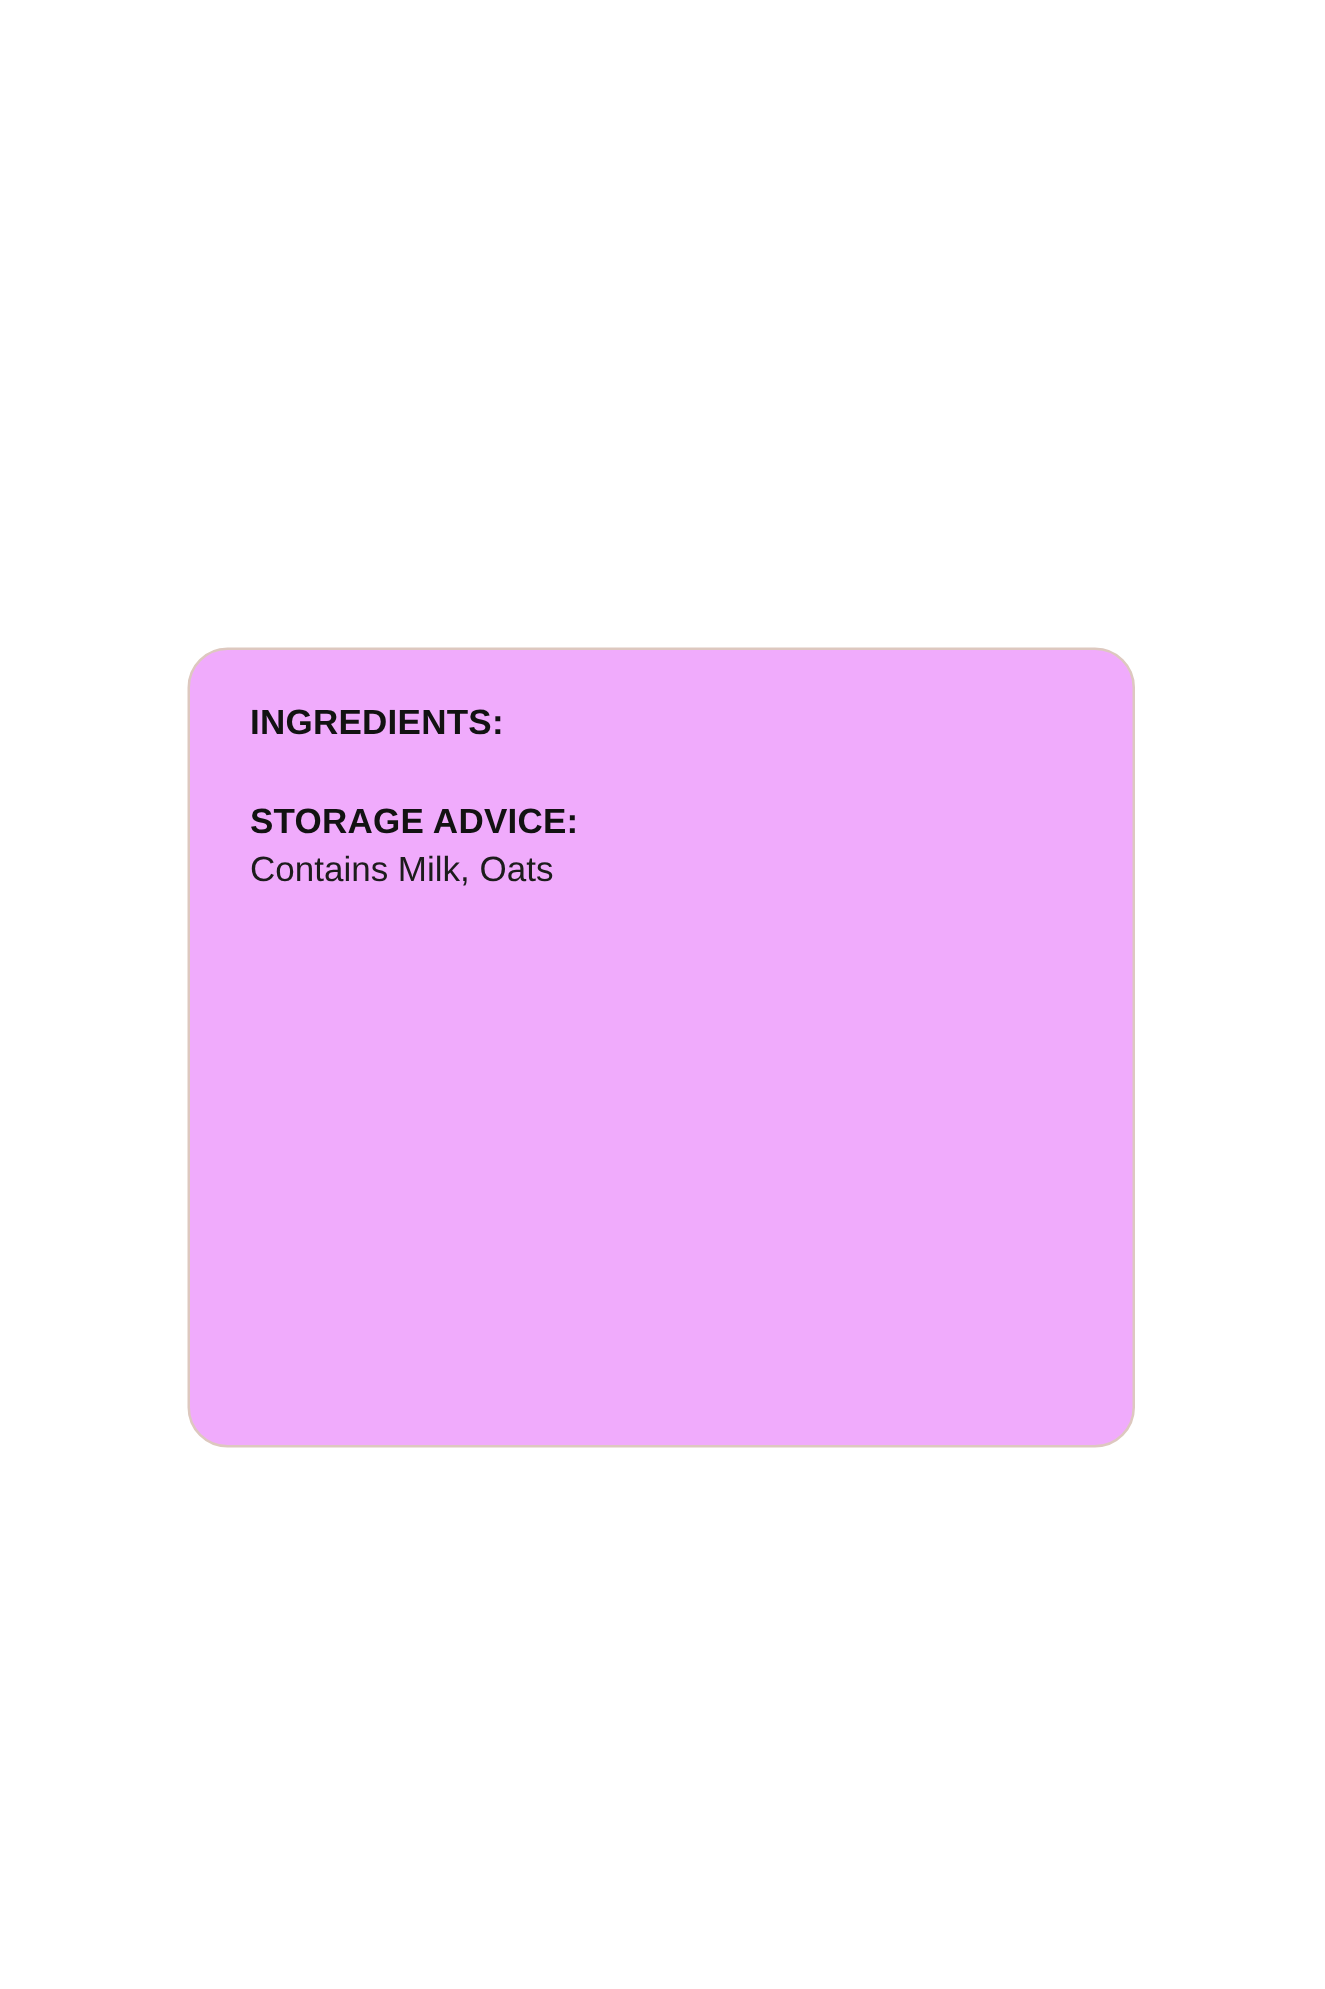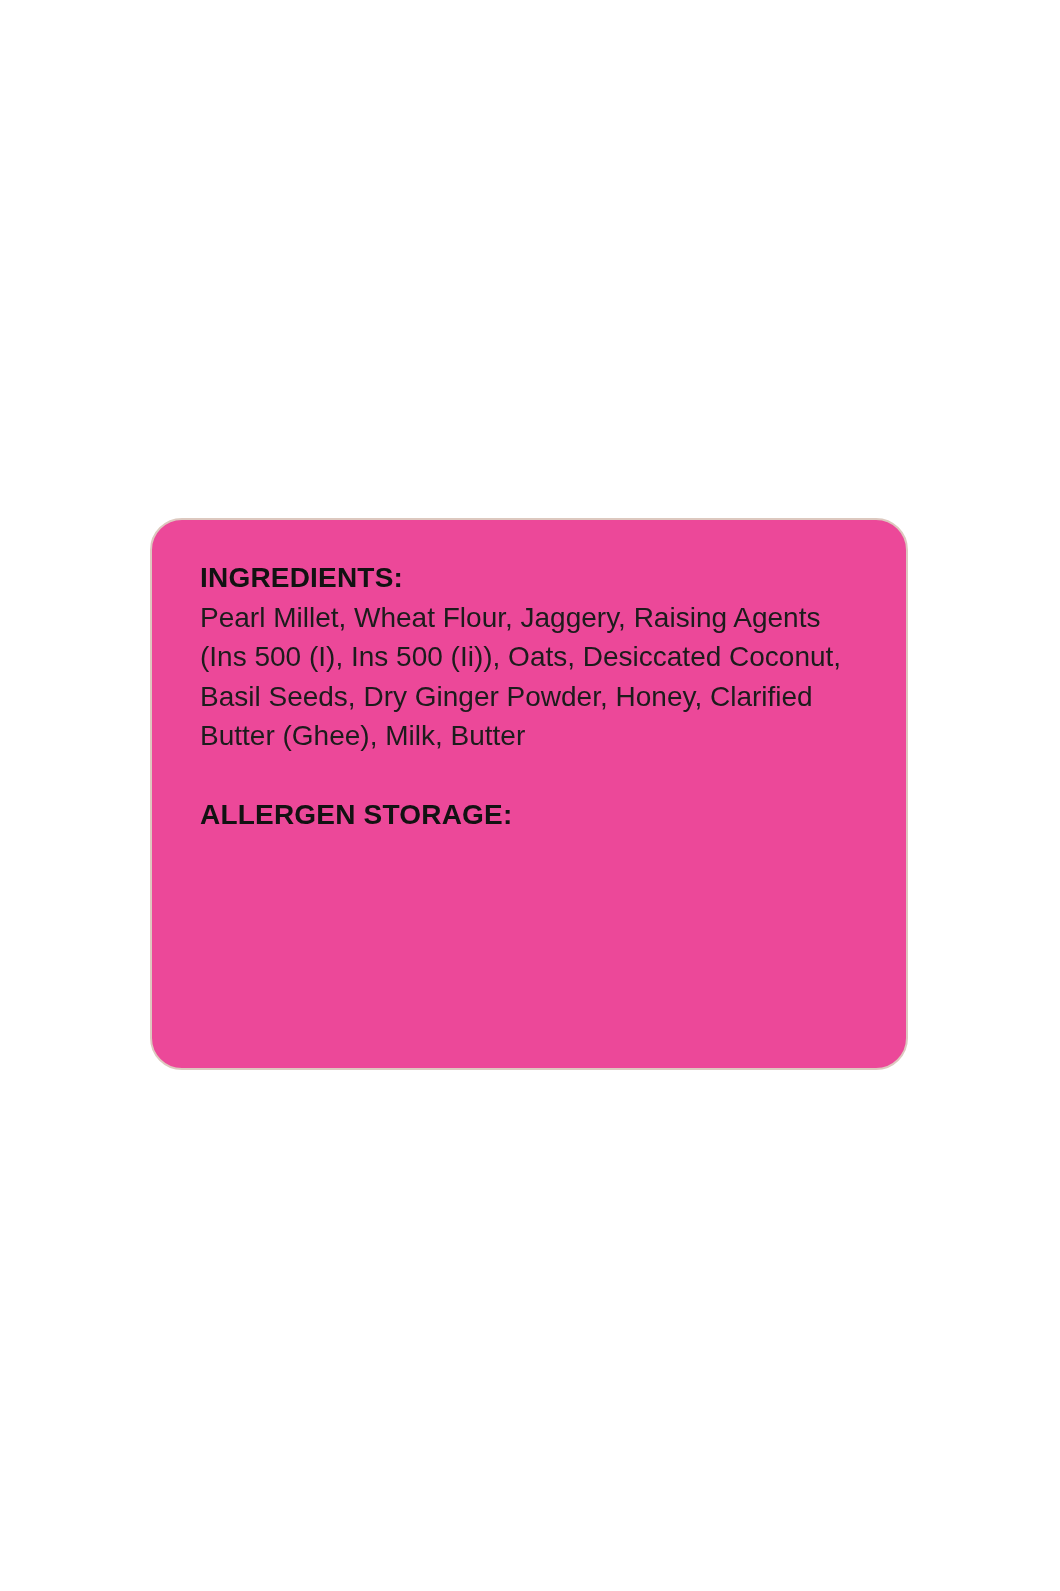--- a/index.html
+++ b/index.html
@@ -13,23 +13,23 @@
     font-family: "Liberation Sans", "DejaVu Sans", sans-serif;
     color: #161616;
     position: relative;
     overflow: hidden;
   }
   .label-card {
     position: absolute;
     left: 150px;
     top: 518px;
     width: 758px;
-    height: 552px;
+    height: 640px;
     box-sizing: border-box;
-    background: #ec4899;
+    background: #f0abfc;
     border: 2px solid #ddc8bf;
     border-radius: 32px;
     padding: 38px 48px 44px 48px;
   }
   .section {
     margin: 0 0 39px 0;
   }
   .section:last-child {
     margin-bottom: 0;
   }
@@ -48,21 +48,21 @@
     max-width: 658px;
   }
 </style>
 </head>
 <body>
 
 <div class="label-card">
 
   <div class="section">
     <div class="section-heading">INGREDIENTS:</div>
-    <div class="section-body">Pearl Millet, Wheat Flour, Jaggery, Raising Agents (Ins 500 (I), Ins 500 (Ii)), Oats, Desiccated Coconut, Basil Seeds, Dry Ginger Powder, Honey, Clarified Butter (Ghee), Milk, Butter</div>
   </div>
 
   <div class="section">
-    <div class="section-heading">ALLERGEN STORAGE:</div>
+    <div class="section-heading">STORAGE ADVICE:</div>
+    <div class="section-body">Contains Milk, Oats</div>
   </div>
 
 
 </div>
 
 </body></html>

